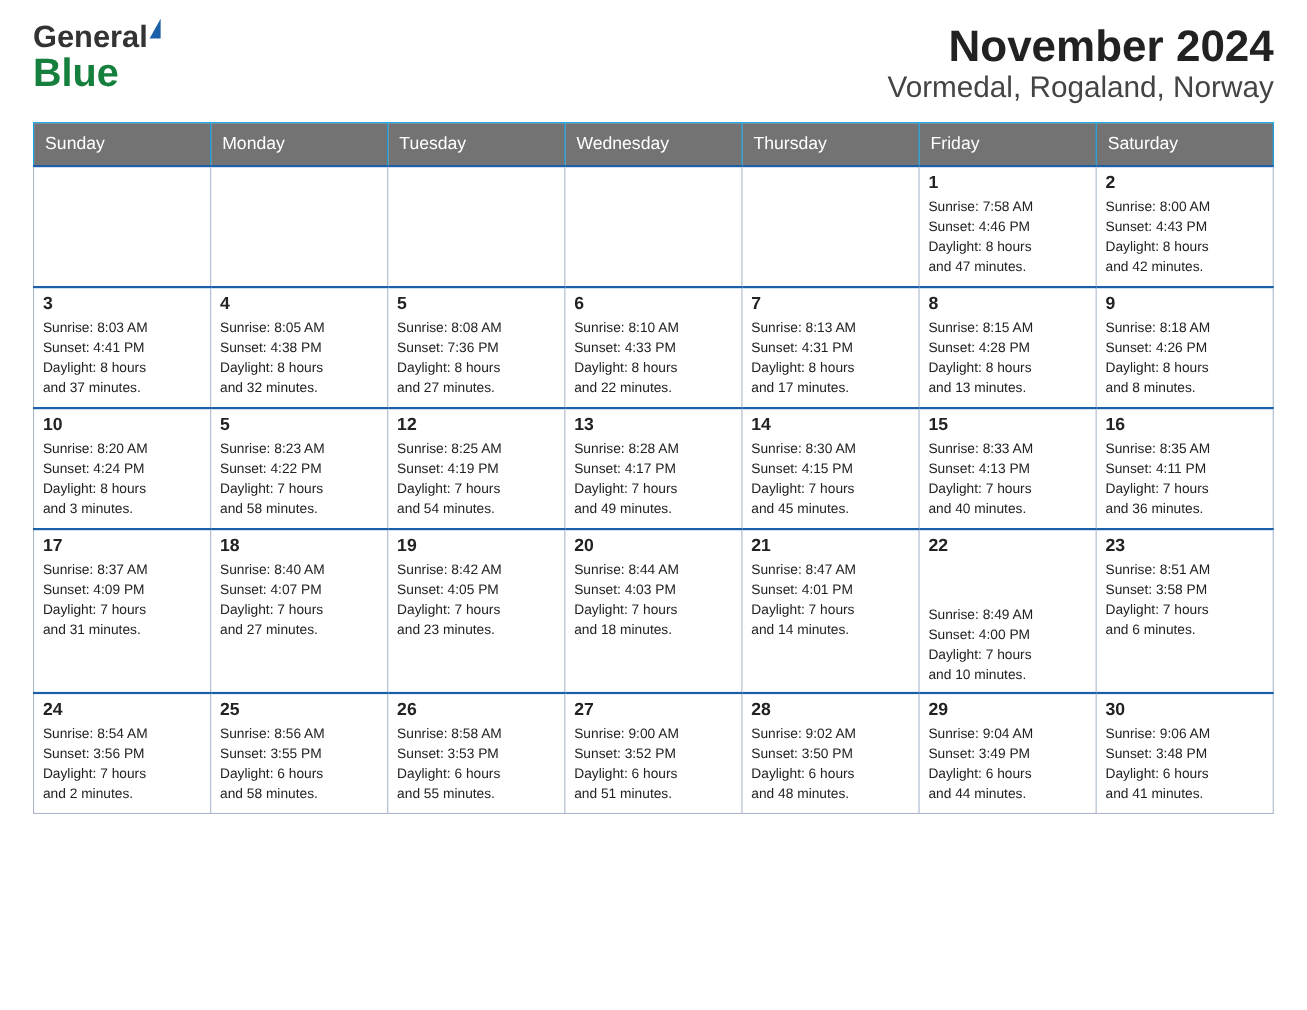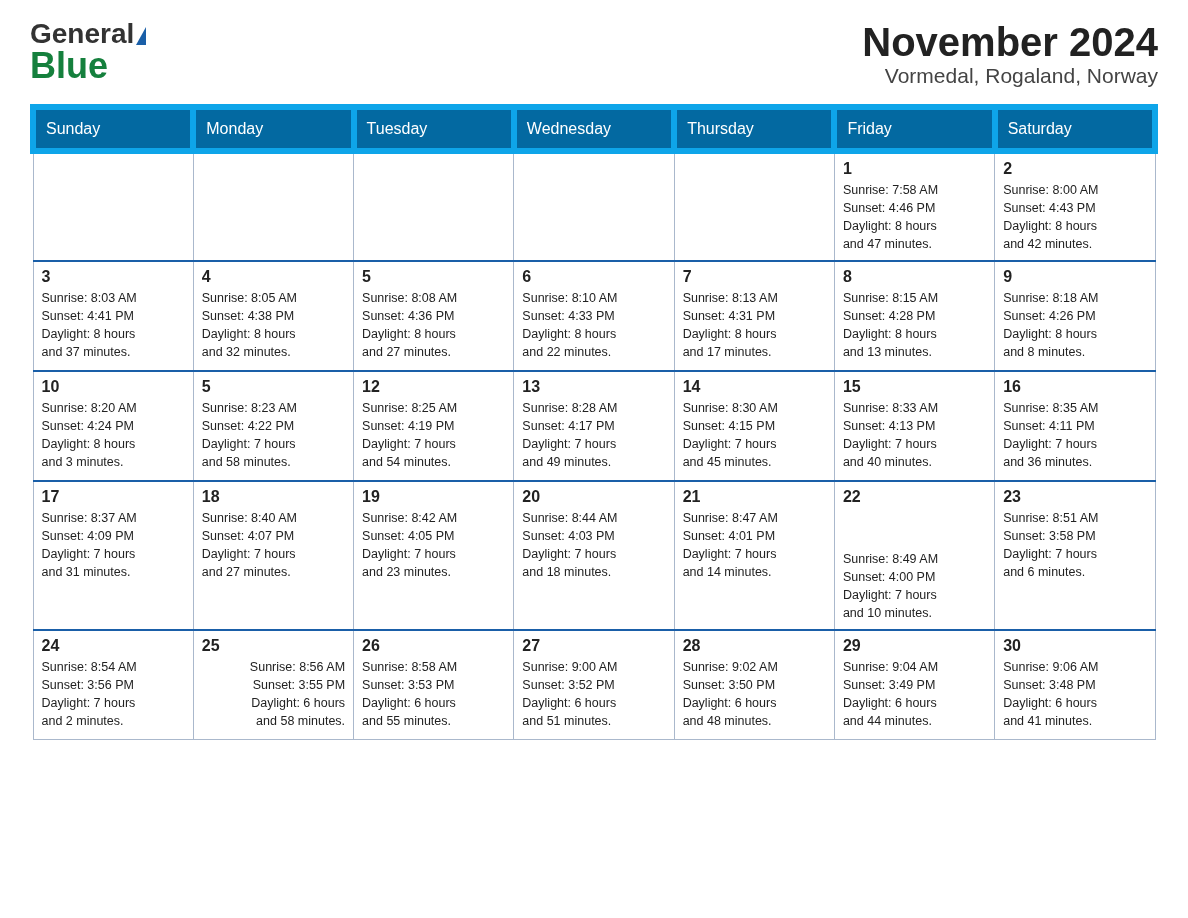--- a/index.html
+++ b/index.html
@@ -48,36 +48,36 @@
     .title-area {
       text-align: right;
     }
     .title-area h1 {
       font-size: 40px;
       font-weight: bold;
       color: #222;
       line-height: 1.1;
     }
     .title-area h2 {
-      font-size: 21px;
+      font-size: 27px;
       font-weight: normal;
       color: #444;
     }
     .calendar {
       width: 100%;
       border-collapse: collapse;
     }
     .calendar th {
-      background-color: #0369a1;
+      background-color: #737373;
       color: #fff;
       text-align: left;
       padding: 10px 10px;
       font-size: 16px;
       font-weight: normal;
-      border: 6px solid #0ea5e9;
+      border: 1px solid #0ea5e9;
     }
     .calendar td {
       border: 1px solid #aab8cc;
       vertical-align: top;
       padding: 6px 8px;
       width: 14.28%;
       min-height: 110px;
       height: 110px;
       font-size: 13px;
       color: #222;
@@ -103,21 +103,21 @@
     }
     .empty-cell {
       background: #f5f5f5;
     }
   </style>
 </head>
 <body>
 
 <div class="header-area">
   <div class="logo">
-    <div style="display:flex;align-items:flex-end;">
+    <div style="display:flex;align-items:flex-start;">
       <span class="logo-general">General</span>
       <span class="logo-triangle"></span>
     </div>
     <span class="logo-blue">Blue</span>
   </div>
   <div class="title-area">
     <h1>November 2024</h1>
     <h2>Vormedal, Rogaland, Norway</h2>
   </div>
 </div>
@@ -167,21 +167,21 @@
         <td>
           <span class="day-number">4</span>
           <div class="day-info" style="white-space: pre-line;">Sunrise: 8:05 AM
 Sunset: 4:38 PM
 Daylight: 8 hours
 and 32 minutes.</div>
         </td>
         <td>
           <span class="day-number">5</span>
           <div class="day-info" style="white-space: pre-line;">Sunrise: 8:08 AM
-Sunset: 4:36 PM
+Sunset: 7:36 PM
 Daylight: 8 hours
 and 27 minutes.</div>
         </td>
         <td>
           <span class="day-number">6</span>
           <div class="day-info" style="white-space: pre-line;">Sunrise: 8:10 AM
 Sunset: 4:33 PM
 Daylight: 8 hours
 and 22 minutes.</div>
         </td>
@@ -312,21 +312,21 @@
       <tr>
         <td>
           <span class="day-number">24</span>
           <div class="day-info" style="white-space: pre-line;">Sunrise: 8:54 AM
 Sunset: 3:56 PM
 Daylight: 7 hours
 and 2 minutes.</div>
         </td>
         <td>
           <span class="day-number">25</span>
-          <div class="day-info" style="white-space: pre-line; text-align: right;">Sunrise: 8:56 AM
+          <div class="day-info" style="white-space: pre-line;">Sunrise: 8:56 AM
 Sunset: 3:55 PM
 Daylight: 6 hours
 and 58 minutes.</div>
         </td>
         <td>
           <span class="day-number">26</span>
           <div class="day-info" style="white-space: pre-line;">Sunrise: 8:58 AM
 Sunset: 3:53 PM
 Daylight: 6 hours
 and 55 minutes.</div>

